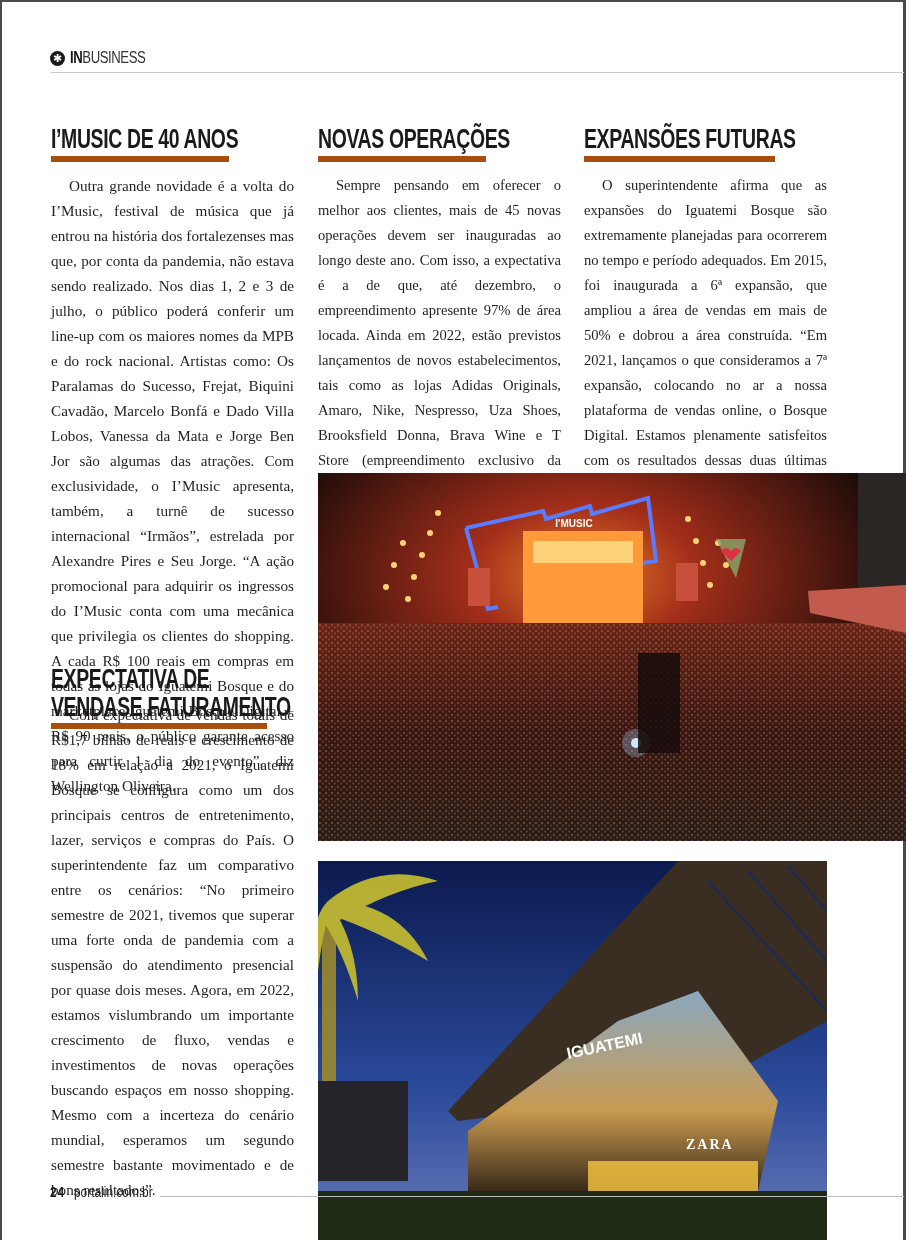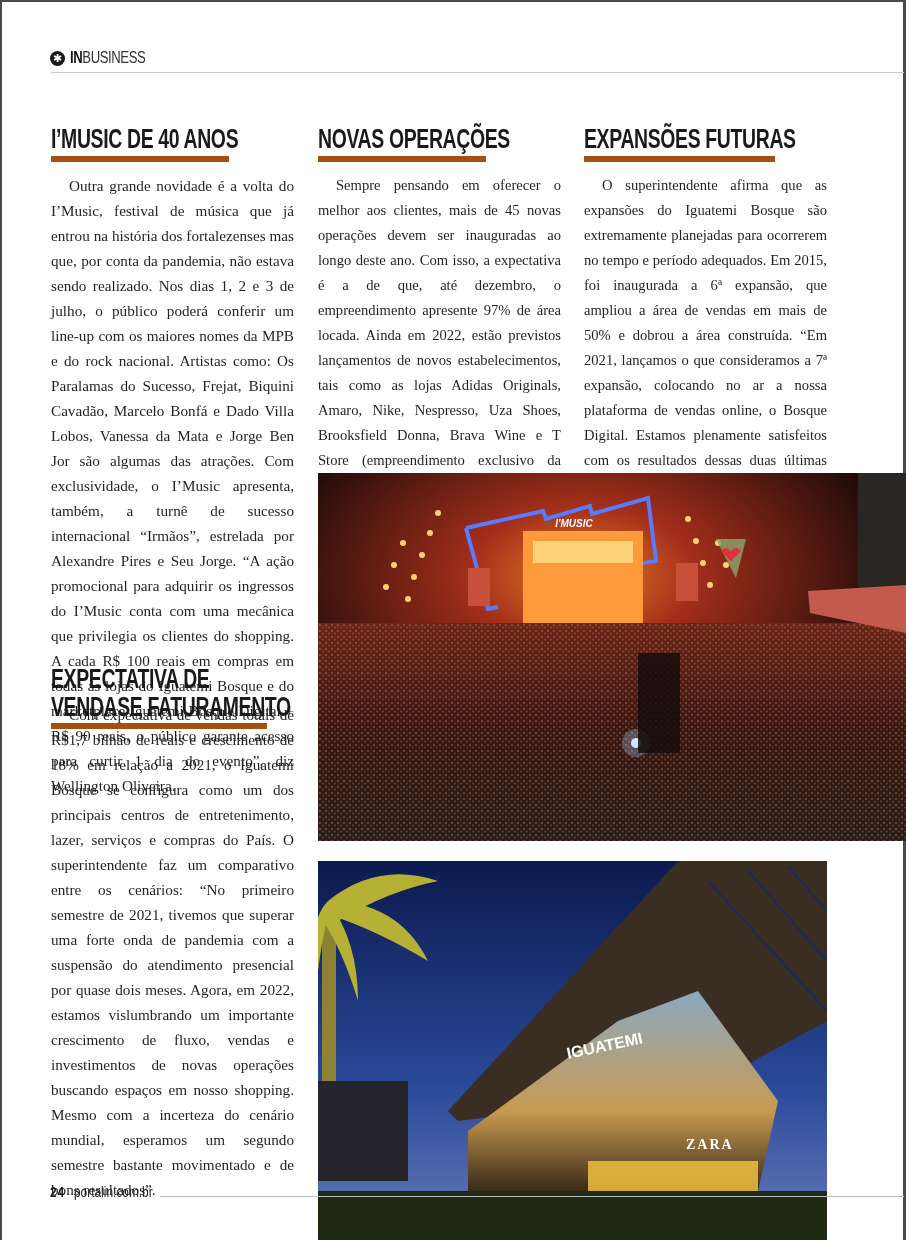--- a/index.html
+++ b/index.html
@@ -68,21 +68,21 @@
 <div class="col" style="left:318px;top:173px;width:243px;font-size:14.6px;">
   <p>Sempre pensando em oferecer o melhor aos clientes, mais de 45 novas operações devem ser inauguradas ao longo deste ano. Com isso, a expectativa é a de que, até dezembro, o empreendimento apresente 97% de área locada. Ainda em 2022, estão previstos lançamentos de novos estabelecimentos, tais como as lojas Adidas Originals, Amaro, Nike, Nespresso, Uza Shoes, Brooksfield Donna, Brava Wine e T Store (empreendimento exclusivo da marca Tramontina) e outras ainda em fase final de negociação. Recentemente, o Shopping incorporou a The Waffle King, Greenish, Casa do Cidadão e sua nova âncora, o Supermercado Guará.</p>
 </div>
 
 <h2 class="h" style="left:584px;top:126px;">EXPANSÕES FUTURAS</h2>
 <div class="bar" style="left:584px;top:156px;width:191px;"></div>
 <div class="col" style="left:584px;top:173px;width:243px;font-size:14.6px;">
   <p><span>O superintendente afirma que as expansões do Iguatemi Bosque são extremamente planejadas para ocorrerem no tempo e período adequados. Em 2015, foi inaugurada a 6ª expansão, que ampliou a área de vendas em mais de 50% e dobrou a área construída. “Em 2021, lançamos o que consideramos a 7ª expansão, colocando no ar a nossa plataforma de vendas online, o Bosque Digital. Estamos plenamente satisfeitos com os resultados dessas duas últimas expansões e, certamente, pensamos, continuamente, em como podemos crescer ainda mais e trazer outras novidades para os cearenses.</span><span class="end-icon"></span></p>
 </div>
 
-<div class="photo" style="left:318px;top:473px;width:588px;height:368px;font-style:italic;">
+<div class="photo" style="left:318px;top:473px;width:588px;height:368px;">
   <svg width="588" height="368" viewBox="0 0 588 368">
     <defs>
       <radialGradient id="glow" cx="0.45" cy="0.28" r="0.55">
         <stop offset="0" stop-color="#ff8a2a"></stop>
         <stop offset="0.35" stop-color="#b2321c"></stop>
         <stop offset="1" stop-color="#1a0a08"></stop>
       </radialGradient>
       <linearGradient id="crowd" x1="0" y1="0" x2="0" y2="1">
         <stop offset="0" stop-color="#6a2416"></stop>
         <stop offset="0.5" stop-color="#3a1610"></stop>

